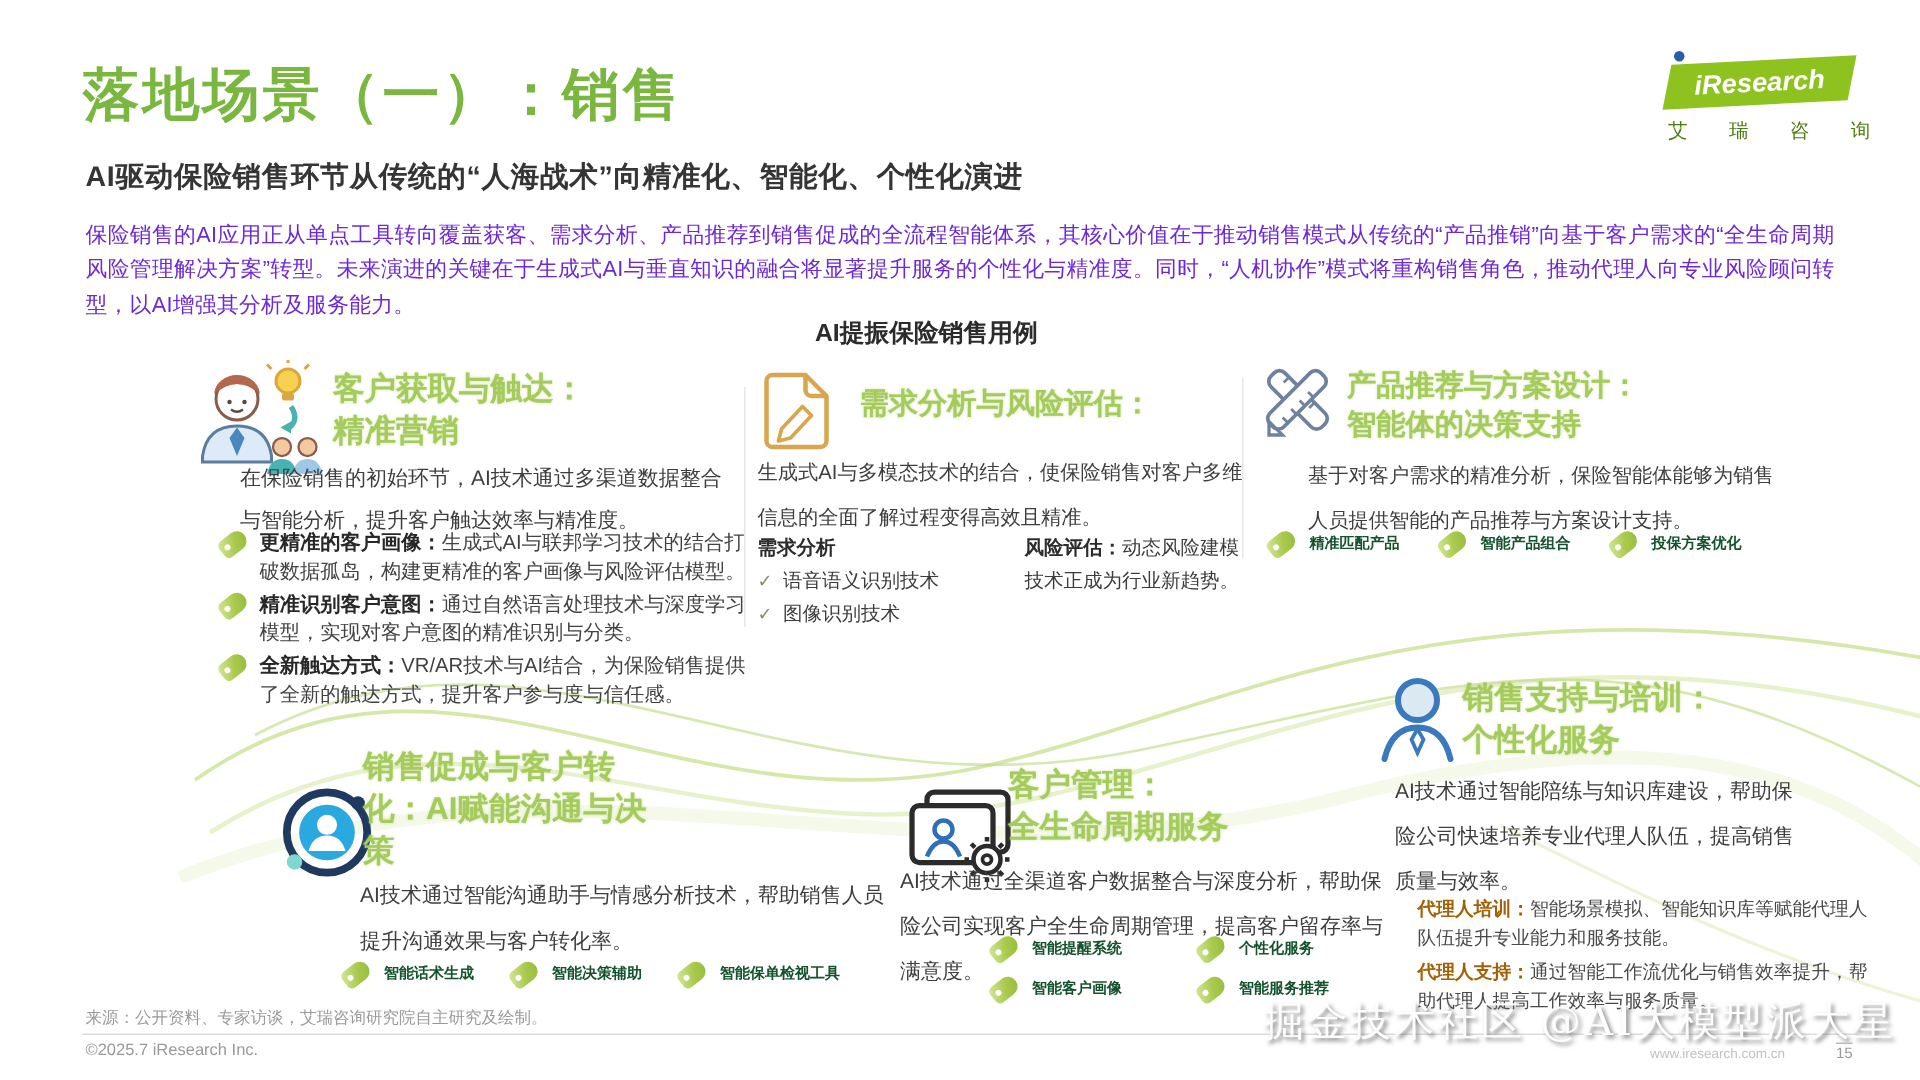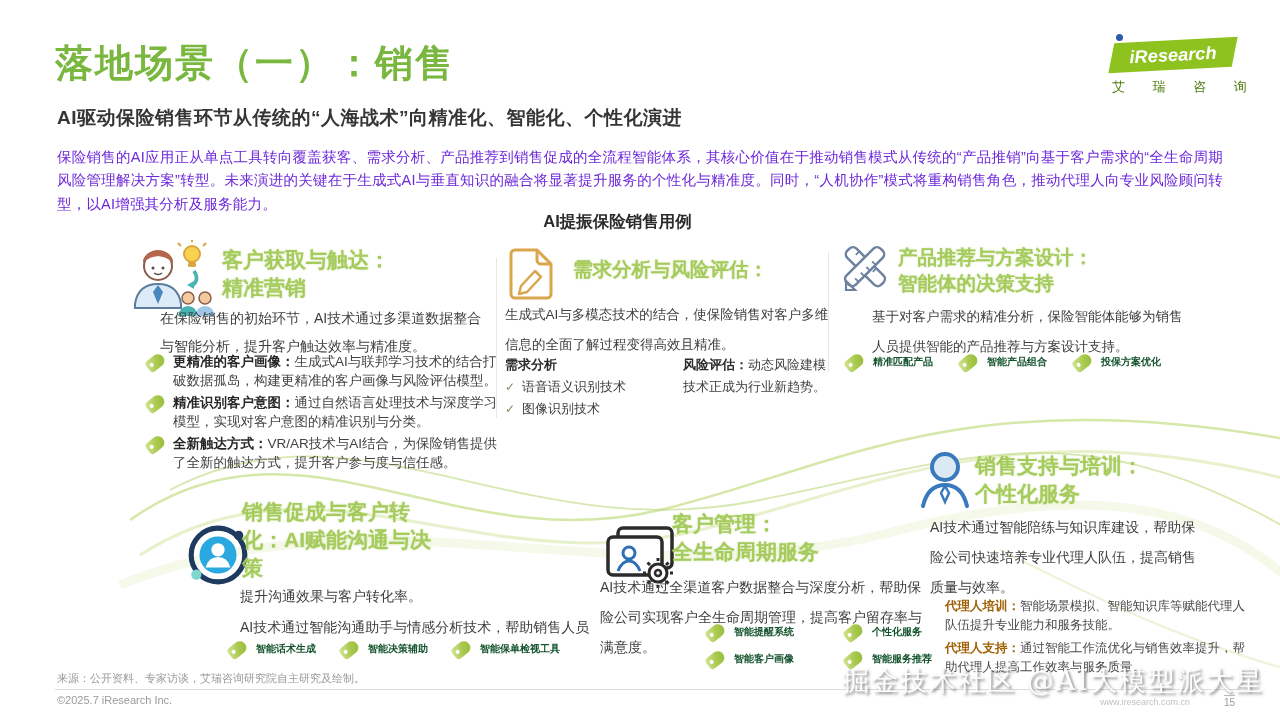--- a/index.html
+++ b/index.html
@@ -184,22 +184,22 @@
     <path d="M20 44 q3-10 12-10 q9 0 12 10z" fill="#fff"></path>
     <circle cx="52" cy="13" r="4.5" fill="#1f3a5f"></circle>
     <circle cx="11" cy="51" r="5" fill="#7fd8d0"></circle>
   </svg>
   <div class="abs ctitle t-big content" style="left:242px;top:498px;">
     <span>销售促成与客户转</span>
     <span>化：AI赋能沟通与决</span>
     <span>策</span>
   </div>
   <div class="abs cbody content" style="left:240px;top:581px;font-size:14px;line-height:31px;">
+    <span>AI技术通过智能沟通助手与情感分析技术，帮助销售人员</span>
     <span>提升沟通效果与客户转化率。</span>
-    <span>AI技术通过智能沟通助手与情感分析技术，帮助销售人员</span>
   </div>
   <div class="abs tag-row content" style="left:228px;top:642px;gap:24px;">
     <span class="tag">
         <span class="tag-ico"></span>
         <span>智能话术生成</span>
       </span>
     <span class="tag">
         <span class="tag-ico"></span>
         <span>智能决策辅助</span>
       </span>
@@ -222,21 +222,21 @@
   </svg>
   <div class="abs ctitle t-big content" style="left:672px;top:510px;">
     <span>客户管理：</span>
     <span>全生命周期服务</span>
   </div>
   <div class="abs cbody content" style="left:600px;top:572px;font-size:14px;line-height:30px;">
     <span>AI技术通过全渠道客户数据整合与深度分析，帮助保</span>
     <span>险公司实现客户全生命周期管理，提高客户留存率与</span>
     <span>满意度。</span>
   </div>
-  <div class="abs content" style="left:706px;top:625px;display:grid;grid-template-columns:128px auto;row-gap:13px;column-gap:10px;">
+  <div class="abs content" style="left:660px;top:625px;display:grid;grid-template-columns:128px auto;row-gap:13px;column-gap:10px;">
     <span class="tag">
         <span class="tag-ico"></span>
         <span>智能提醒系统</span>
       </span>
     <span class="tag">
         <span class="tag-ico"></span>
         <span>个性化服务</span>
       </span>
     <span class="tag">
         <span class="tag-ico"></span>

